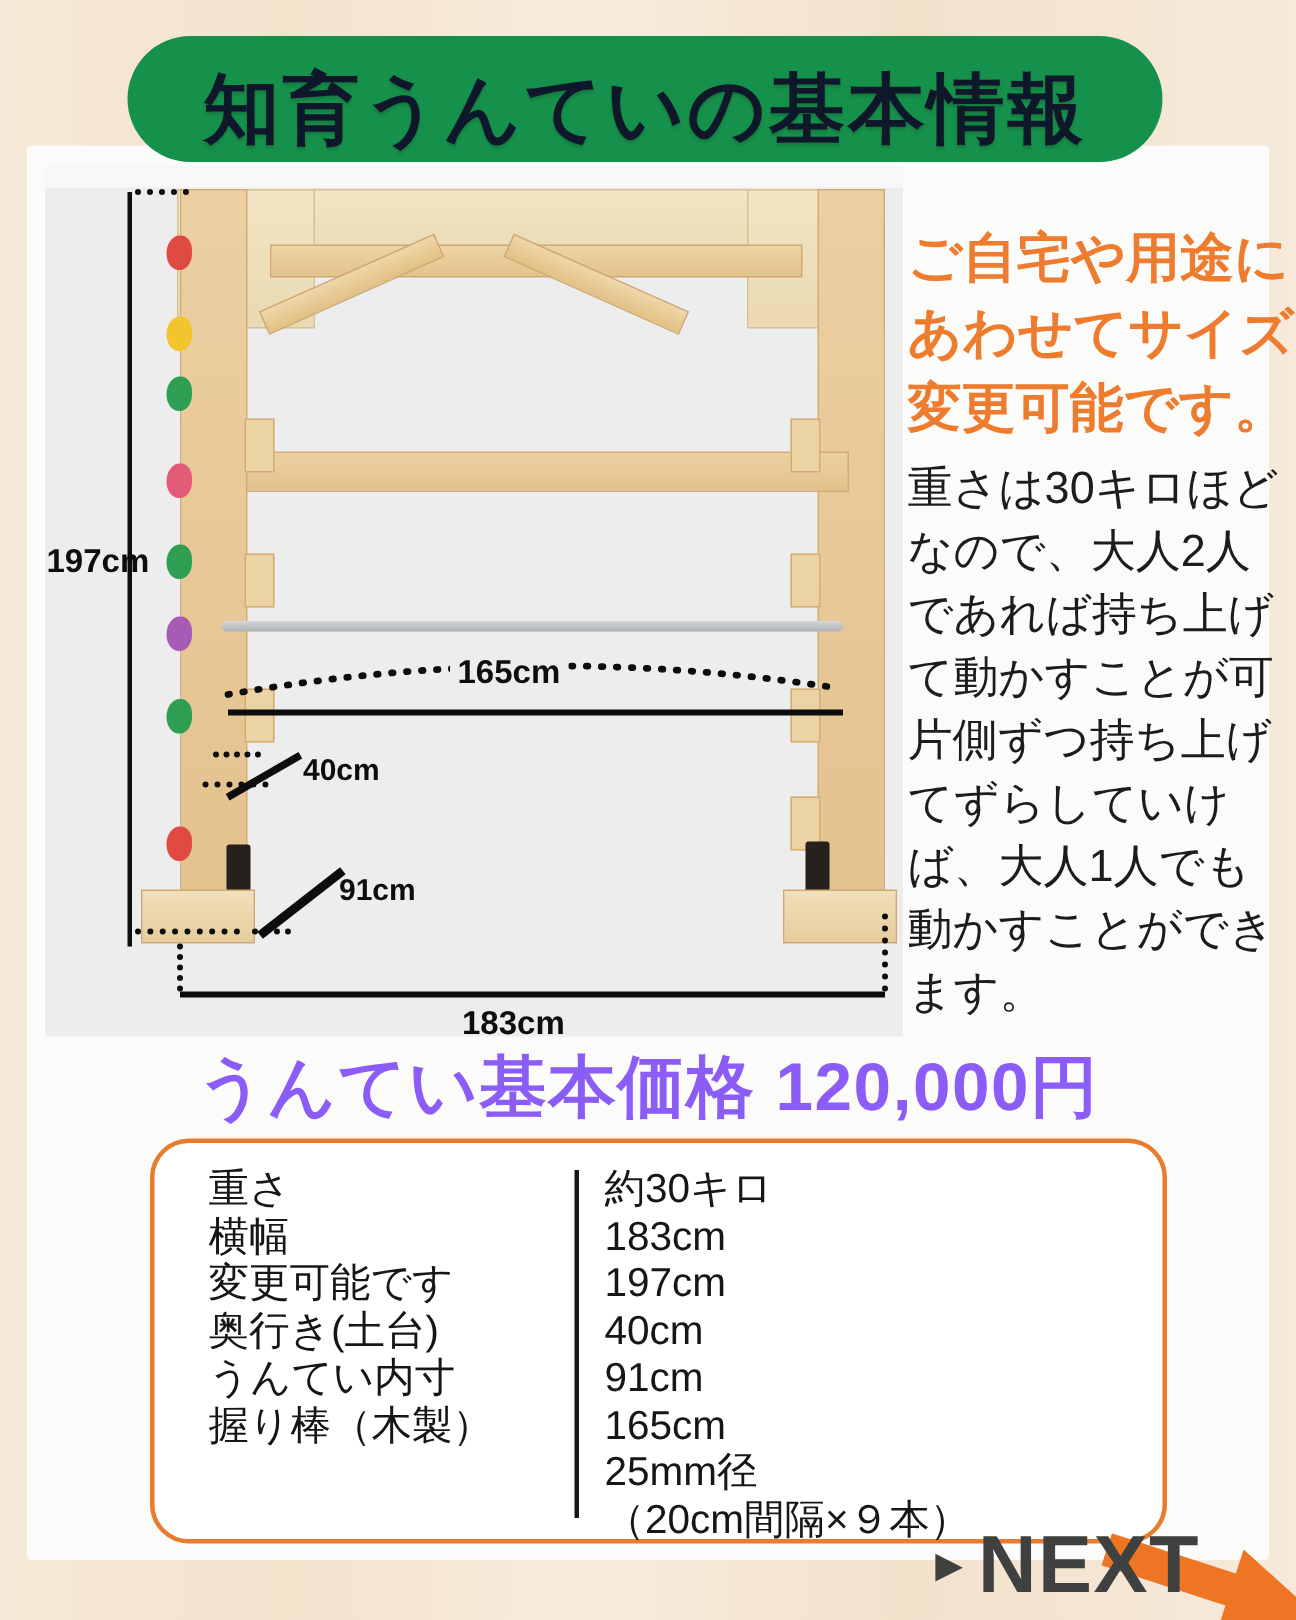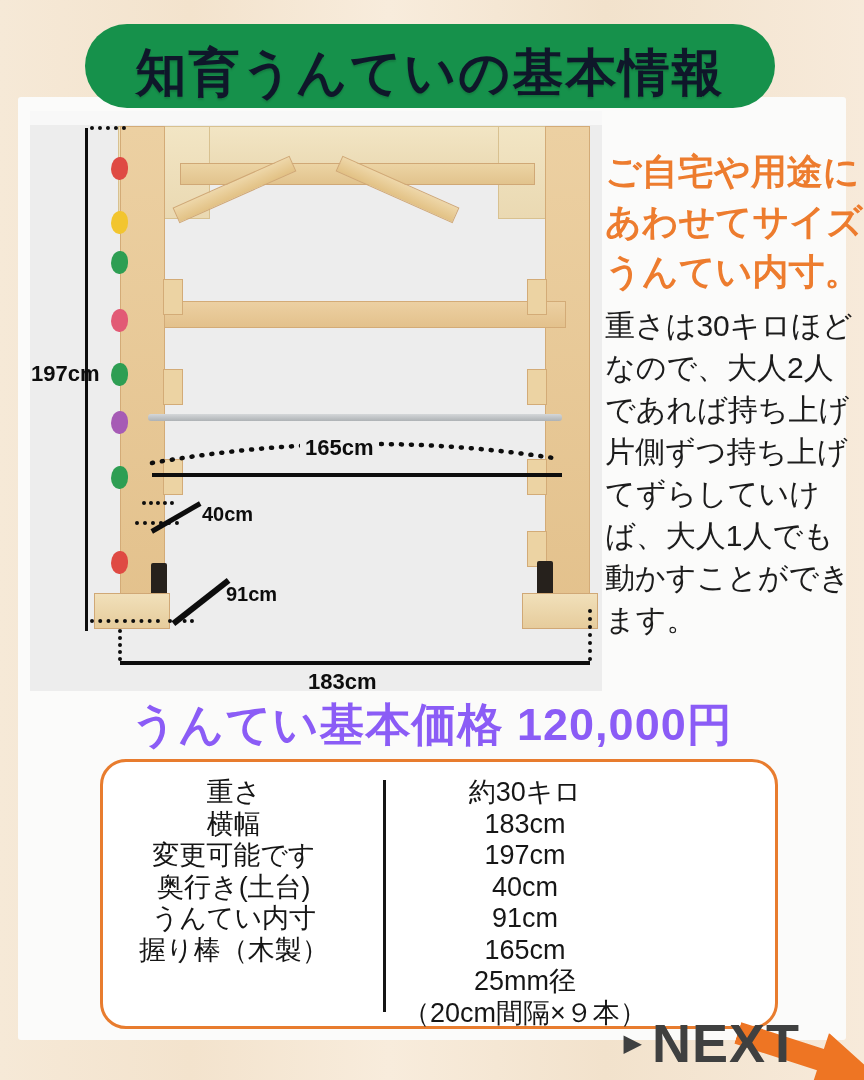--- a/index.html
+++ b/index.html
@@ -66,21 +66,21 @@
   .lbl-183 { left:278px; top:558px; font-size:22px; }
   
   .right-col { position:absolute; left:587px; top:14px; width:238px;margin-top:36px; }
   .hl-line { color:#ed7c2e; font-size:36px; font-weight:bold; line-height:50px; white-space:nowrap; }
   .body-text { margin-top:8px; }
   .body-line { color:#1c1c1c; font-size:30px; line-height:42px; white-space:nowrap; }
   
   .price { position:absolute; left:0; top:598px; width:100%; text-align:center;
            color:#8b5cf6; font-size:45px; font-weight:bold; letter-spacing:1px; }
   .spec-box { position:absolute; left:82px; top:662px; width:678px; height:270px;
-              background:#fff; border:3px solid #e87c2e; border-radius:26px;text-align:center; }
+              background:#fff; border:3px solid #e87c2e; border-radius:26px; }
   .spec-col { position:absolute; top:15px; }
   .spec-col-labels { left:36px; }
   .spec-col-values { left:300px; }
   .spec-line { font-size:27px; line-height:31.5px; color:#161616; white-space:nowrap; }
   .spec-divider { position:absolute; left:280px; top:18px; width:3px; height:232px; background:#161616; }
   
   .next-btn { position:absolute; right:0; bottom:0; width:240px; height:64px; z-index:2; cursor:pointer; }
   .next-arrow { position:absolute; right:-20px; bottom:-4px; width:150px; height:56px; background:#ee7523;
                 transform:rotate(18deg);
                 clip-path:polygon(0 30%, 58% 30%, 58% 0, 100% 50%, 58% 100%, 58% 70%, 0 70%); }
@@ -160,25 +160,26 @@
 
       <div class="dots-bl"></div>
       <div class="dots-br"></div>
       <div class="line-183"></div>
       <div class="mlabel lbl-183">183cm</div>
     </div>
 
     <div class="right-col">
       <div class="hl-line">ご自宅や用途に</div>
       <div class="hl-line">あわせてサイズ</div>
-      <div class="hl-line">うんてい内寸。</div>
+      <div class="hl-line">変更可能です。</div>
       <div class="body-text">
         <div class="body-line">重さは30キロほど</div>
         <div class="body-line">なので、大人2人</div>
         <div class="body-line">であれば持ち上げ</div>
+        <div class="body-line">て動かすことが可</div>
         <div class="body-line">片側ずつ持ち上げ</div>
         <div class="body-line">てずらしていけ</div>
         <div class="body-line">ば、大人1人でも</div>
         <div class="body-line">動かすことができ</div>
         <div class="body-line">ます。</div>
       </div>
     </div>
 
     <div class="price">うんてい基本価格 120,000円</div>
 

